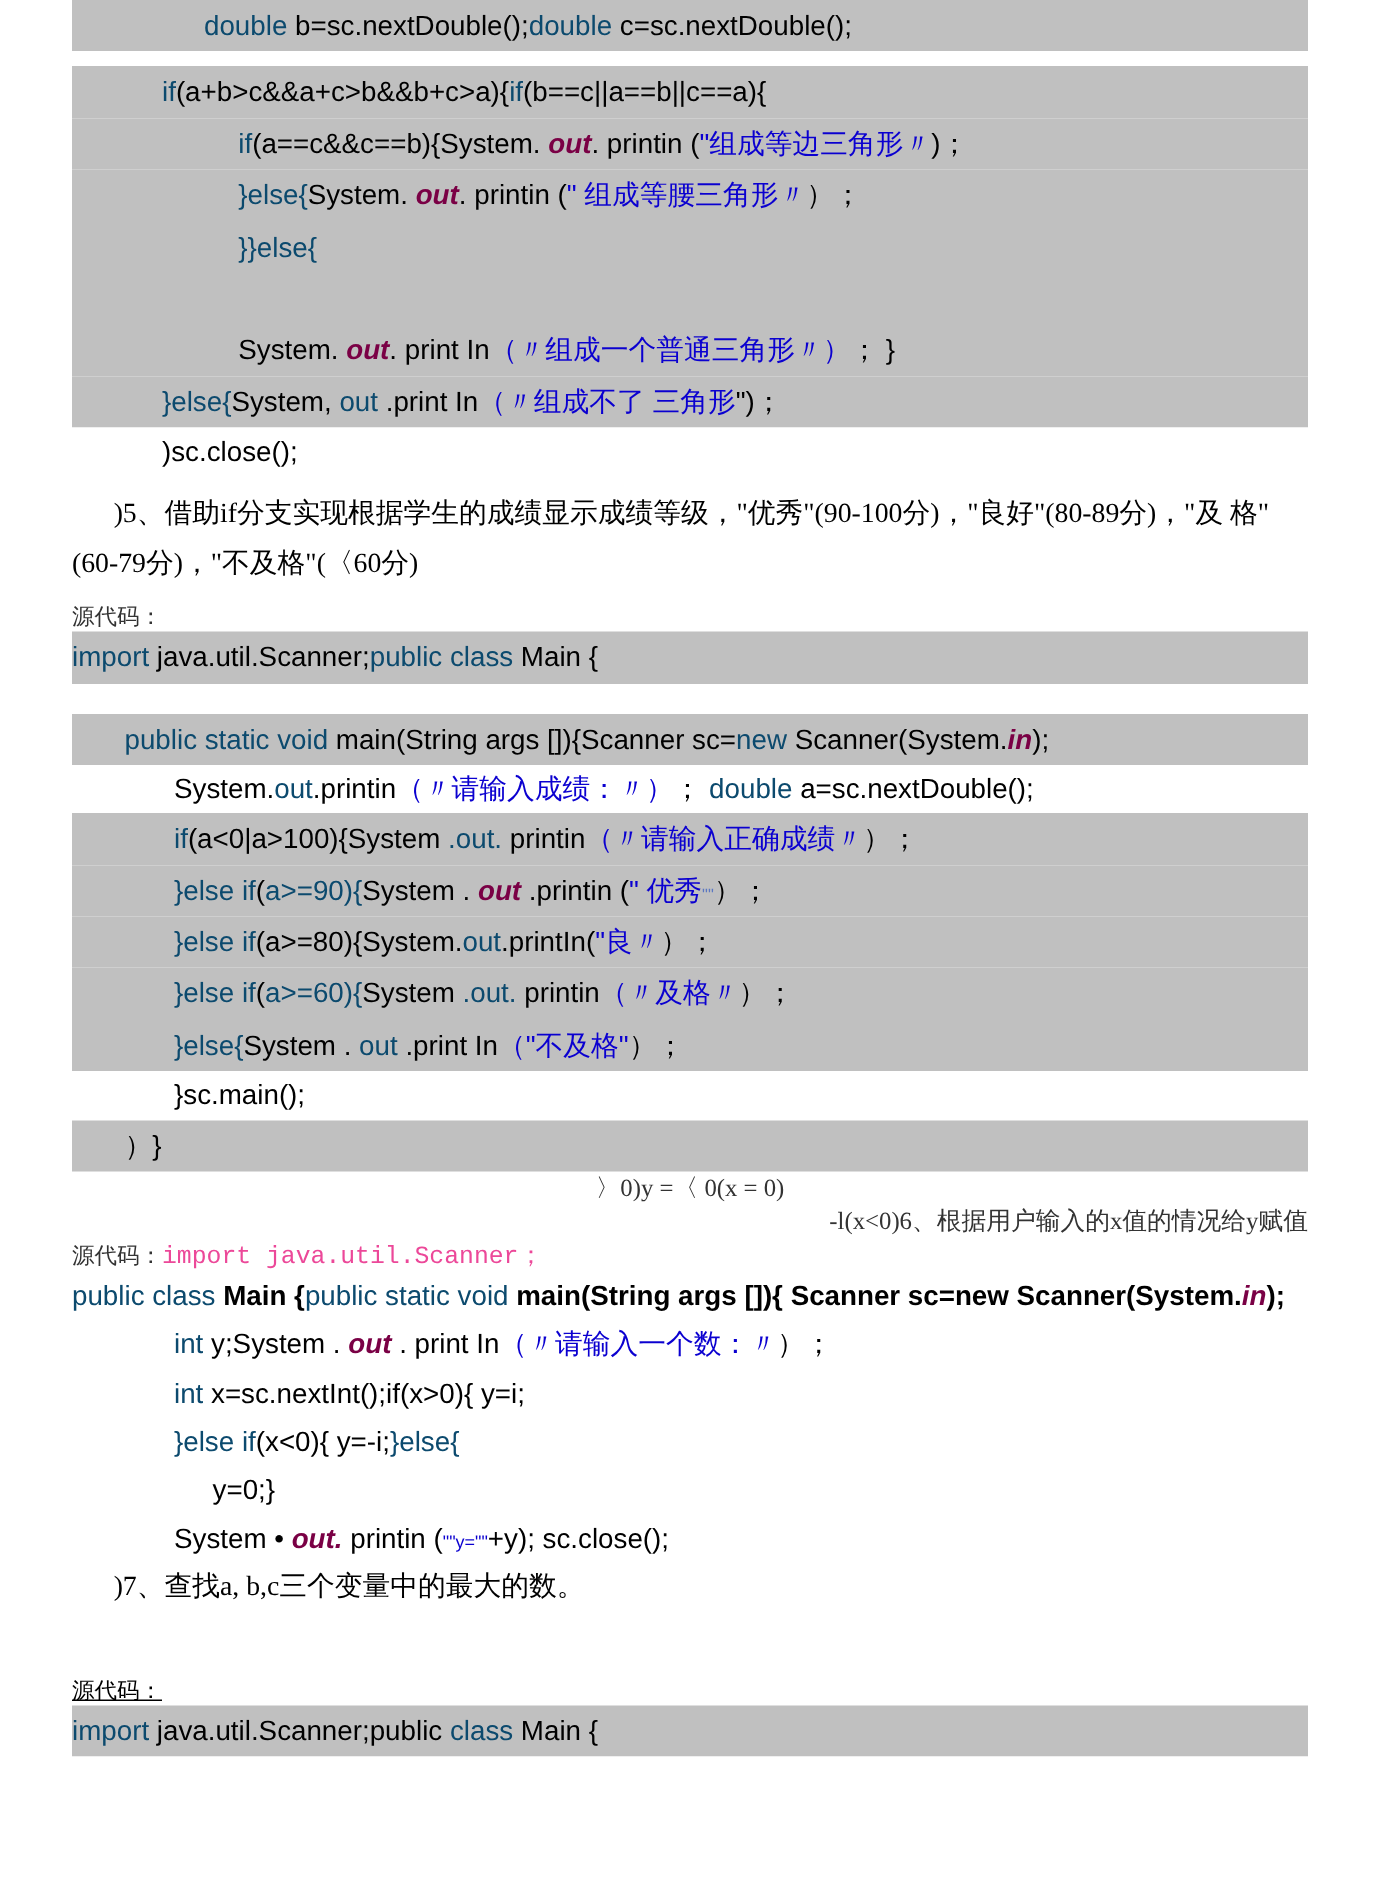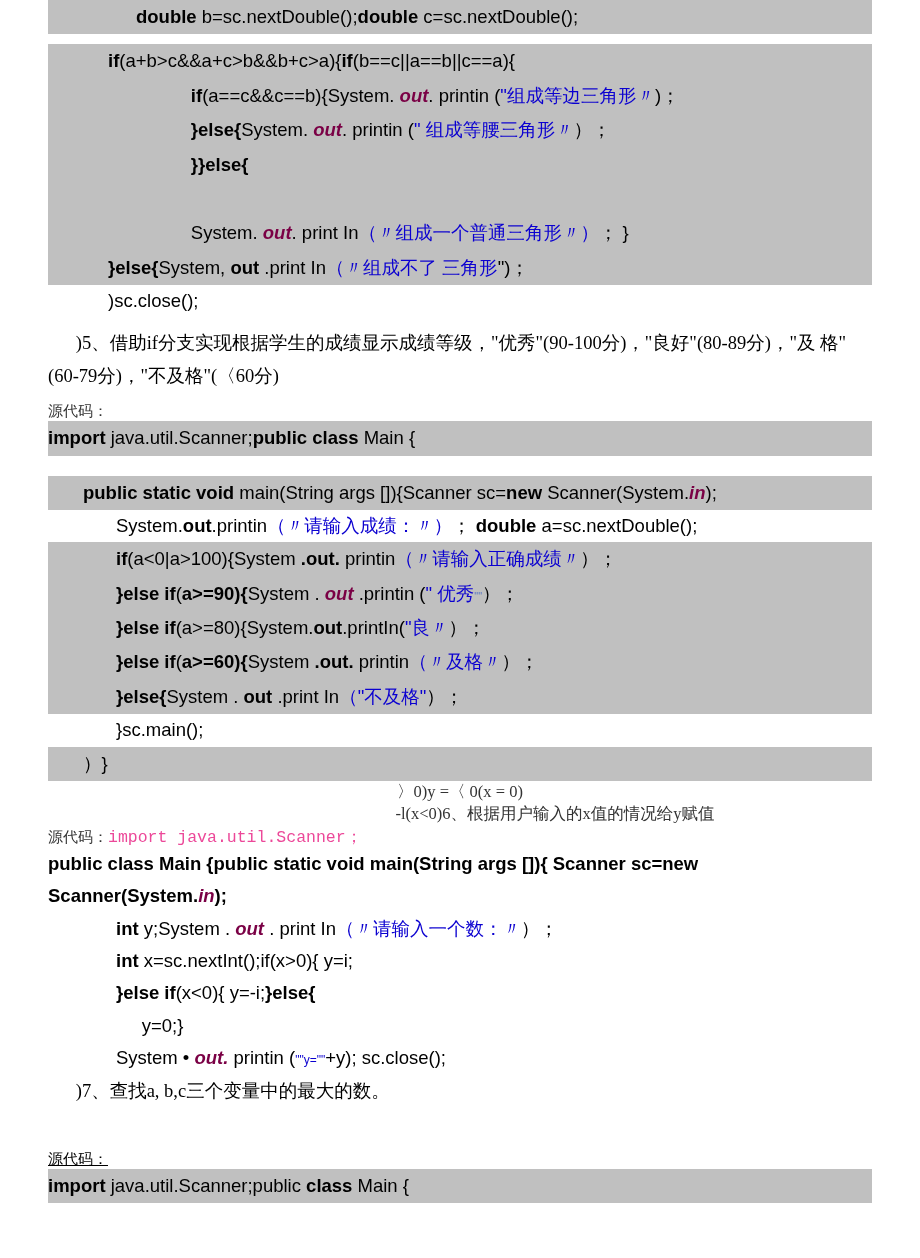--- a/index.html
+++ b/index.html
@@ -1,25 +1,25 @@
 <!DOCTYPE html>
 <html><head>
 <meta charset="utf-8">
 <style>
 body{margin:0;padding:0;background:#fff;font-family:Arial,"Microsoft YaHei",sans-serif;font-size:18.5px;width:920px}
 .wrap{padding:0 48px}
 .gb{background:#c0c0c0;line-height:1.75;padding:1px 0}
 .plain{background:#fff;line-height:1.75}
 .il0{padding-left:88px}
 .il1{padding-left:60px}
-.il2{padding-left:112px}
+.il2{padding-left:80px}
 .il5{padding-left:35px}
 .il6{padding-left:68px}
 .il7{padding-left:0px}
-.kw{color:#000000;font-weight:bold}
+.kw{color:#0c4a6e;font-weight:normal}
 .ki{color:#7a0045;font-weight:bold;font-style:italic}
 .st{color:#0b00d0}
 .txt{color:#000}
 .small{font-size:15px;color:#333}
 .cn{font-family:"SimSun","Microsoft YaHei",serif}
 .mono{font-family:"Courier New",monospace;font-size:16.5px;color:#ec4899}
 .link{color:#000;text-decoration:underline}
 .sp{height:10px}
 .ctr{text-align:center;font-family:"SimSun",serif;font-size:16.5px;color:#333}
 </style>
@@ -51,21 +51,21 @@
 <div class="plain il6"><span class="txt">System.</span><span class="kw">out</span><span class="txt">.printin</span><span class="st">（〃请输入成绩：〃）</span><span class="txt">；  </span><span class="kw">double </span><span class="txt">a=sc.nextDouble();</span></div>
 <div class="gb il6"><span class="kw">if</span><span class="txt">(a&lt;0|a&gt;100){System </span><span class="kw">.out.</span><span class="txt"> printin</span><span class="st">（〃请输入正确成绩〃</span><span class="txt">）；</span></div>
 <div class="gb il6"><span class="kw">}else if</span><span class="txt">(</span><span class="kw">a&gt;=90){</span><span class="txt">System . </span><span class="ki">out </span><span class="txt">.printin (</span><span class="st">" 优秀</span><span style="color:#5b77c2;font-size:11px">""</span><span class="txt">）；</span></div>
 <div class="gb il6"><span class="kw">}else if</span><span class="txt">(a&gt;=80){System.</span><span class="kw">out</span><span class="txt">.printIn(</span><span class="st">"良〃</span><span class="txt">）；</span></div>
 <div class="gb il6"><span class="kw">}else if</span><span class="txt">(</span><span class="kw">a&gt;=60){</span><span class="txt">System </span><span class="kw">.out.</span><span class="txt"> printin</span><span class="st">（〃及格〃</span><span class="txt">）；</span></div>
 <div class="gb il6"><span class="kw">}else{</span><span class="txt">System . </span><span class="kw">out </span><span class="txt">.print In</span><span class="st">（"不及格"</span><span class="txt">）；</span></div>
 <div class="plain il6"><span class="txt">}sc.main();</span></div>
 <div class="gb il5"><span class="txt">）}</span></div>
 
 <div class="ctr">〉0)y =〈 0(x = 0)</div>
-<div class="ctr" style="text-align:center;padding-left:190px">-l(x&lt;0)6、根据用户输入的x值的情况给y赋值</div>
+<div class="ctr" style="text-align:right;padding-left:190px">-l(x&lt;0)6、根据用户输入的x值的情况给y赋值</div>
 <div><span class="small cn">源代码：</span><span class="mono">import  java.util.Scanner；</span></div>
 
 <div class="plain"><span class="kw">public class </span><span class="kw" style="font-weight:bold;color:#000">Main {</span><span class="kw">public static void </span><span class="kw" style="font-weight:bold;color:#000">main(String args []){ Scanner sc=new Scanner(System.</span><span class="ki">in</span><span class="kw" style="font-weight:bold;color:#000">);</span></div>
 <div class="plain il6"><span class="kw">int </span><span class="txt">y;System . </span><span class="ki">out</span><span class="txt"> . print In</span><span class="st">（〃请输入一个数：〃</span><span class="txt">）；</span></div>
 <div class="plain il6"><span class="kw">int </span><span class="txt">x=sc.nextInt();if(x&gt;0){ y=i;</span></div>
 <div class="plain il6"><span class="kw">}else if</span><span class="txt">(x&lt;0){ y=-i;</span><span class="kw">}else{</span></div>
 <div class="plain il6">&nbsp;&nbsp;&nbsp;&nbsp;&nbsp;<span class="txt">y=0;}</span></div>
 <div class="plain il6"><span class="txt">System • </span><span class="ki">out.</span><span class="txt"> printin (</span><span class="st" style="font-size:12px">""y=""</span><span class="txt">+y); sc.close();</span></div>
 
 <div class="plain cn" style="white-space:pre-wrap">      )7、查找a, b,c三个变量中的最大的数。</div>

